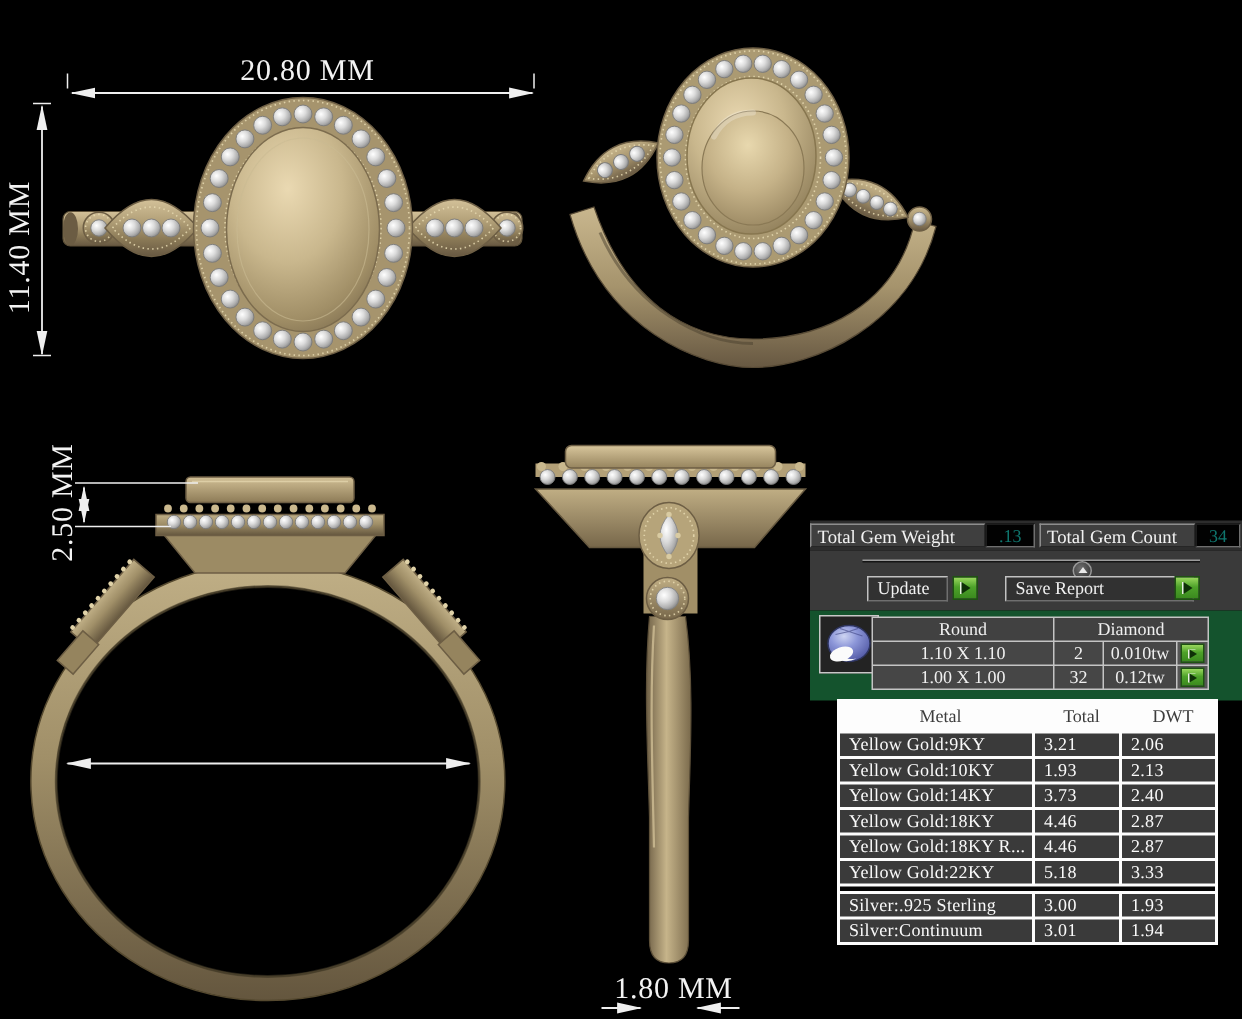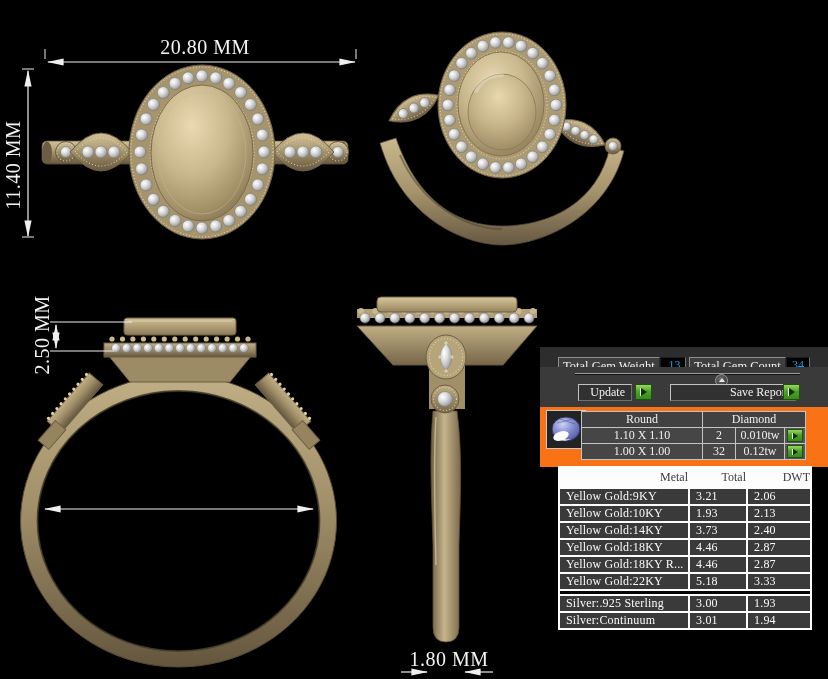--- a/index.html
+++ b/index.html
@@ -9,63 +9,63 @@
   .st{stroke:#7a7a7a;stroke-width:.6;}
   .mg{fill:none;stroke:#e8dab2;stroke-width:1.1;stroke-dasharray:1 2.2;opacity:.85;}
   .dimline{stroke:#efefef;stroke-width:1.2;fill:none;}
   .dimstub{stroke:#efefef;stroke-width:1;fill:none;}
   .dim{position:absolute;color:#f3f3f3;font-size:20px;letter-spacing:.5px;text-align:center;
        white-space:nowrap;}
   .dim.rot{transform:rotate(-90deg);}
   
   #panel{position:absolute;left:540px;top:347px;width:288px;height:332px;font-size:12px;color:#eee;}
   #totals-bar{position:absolute;left:0;top:0;width:288px;height:20px;background:#2d2d2d;
-      display:flex;align-items:center;padding:18px;box-sizing:border-box;}
+      display:flex;align-items:center;padding:0;box-sizing:border-box;}
   .tlabel{height:16px;line-height:16px;background:#3f3f3f;color:#f2f2f2;padding:0 4px;
       border:1px solid;border-color:#8d8d8d #262626 #262626 #8d8d8d;white-space:nowrap;
       font-size:12.5px;box-sizing:border-box;}
-  .tval{height:16px;line-height:15px;background:#020202;color:#0ea5e9;text-align:center;
+  .tval{height:16px;line-height:15px;background:#020202;color:#0f766e;text-align:center;
       border:1px solid;border-color:#1c1c1c #6f6f6f #6f6f6f #1c1c1c;box-sizing:border-box;
       font-size:12px;}
   #control-bar{position:absolute;left:0;top:20px;width:288px;height:40px;background:#3a3a3a;}
   #slider-track{position:absolute;left:35px;top:6px;width:225px;height:0;
       border-top:1px solid #9b9b9b;border-bottom:1px solid #141414;}
   #slider-handle{position:absolute;left:140px;top:0;width:13px;height:13px;border-radius:50%;
       background:radial-gradient(circle at 40% 35%,#6e6e6e,#3c3c3c 75%);
       border:1px solid #999;box-sizing:border-box;display:flex;align-items:center;justify-content:center;}
   #slider-handle .up{width:0;height:0;border-left:3px solid transparent;border-right:3px solid transparent;
       border-bottom:4px solid #e8e8e8;margin-top:-1px;}
   .btn{position:absolute;height:17px;background:#313131;border:1px solid;
       border-color:#c2c2c2 #6f6f6f #6f6f6f #c2c2c2;color:#f2f2f2;font-size:12px;
-      line-height:15px;padding:0 6px;box-sizing:border-box;white-space:nowrap;text-align:right;}
+      line-height:15px;padding:0 6px;box-sizing:border-box;white-space:nowrap;}
   .gbtn{position:absolute;width:17px;height:16px;box-sizing:border-box;
       background:linear-gradient(#9ad85e,#4ea22a 45%,#3a8a1e);border:1px solid #1e5212;
       display:flex;align-items:center;justify-content:center;}
   .gbtn .tri{width:0;height:0;border-top:4px solid transparent;border-bottom:4px solid transparent;
       border-left:6px solid #0e3007;box-shadow:-1px 0 0 #e9f5e2;}
-  #gem-section{position:absolute;left:0;top:60px;width:288px;height:60px;background:#f97316;}
+  #gem-section{position:absolute;left:0;top:60px;width:288px;height:60px;background:#14532d;}
   #gem-thumb{position:absolute;left:6px;top:3px;width:40px;height:39px;background:#232323;
       border:1px solid #c8c8c8;box-sizing:border-box;}
   #gem-table{position:absolute;left:41px;top:4px;border-collapse:separate;border-spacing:1px;
       background:#c4c4c4;}
   #gem-table td{background:#464646;color:#f0f0f0;font-size:12px;text-align:center;padding:0;}
   #gem-table .hd{background:#414141;}
   #gem-table .c-size{width:120px;height:15px;}
   #gem-table .c-cnt{width:32px;}
   #gem-table .c-wt{width:48px;}
   #gem-table .c-btn{width:20px;background:#565656;}
   .rowbtn{position:relative;width:16px;height:13px;margin:0 auto;box-sizing:border-box;
       background:linear-gradient(#9ad85e,#4ea22a 45%,#3a8a1e);border:1px solid #1e5212;
       display:flex;align-items:center;justify-content:center;}
   .rowbtn .tri{width:0;height:0;border-top:3px solid transparent;border-bottom:3px solid transparent;
       border-left:5px solid #0e3007;box-shadow:-1px 0 0 #e9f5e2;}
   #metal-table{position:absolute;left:18px;top:119px;border-collapse:separate;border-spacing:2px;
       background:#fdfdfd;table-layout:fixed;}
   #metal-table th{background:#fdfdfd;color:#3c3c3c;font-weight:normal;font-size:12px;
-      text-align:right;padding:2px 0 2px 6px;height:14px;}
+      text-align:center;padding:2px 0 2px 6px;height:14px;}
   #metal-table td{background:#3a3a3a;color:#fafafa;font-size:12px;text-align:left;
       padding:0 0 0 6px;height:15px;letter-spacing:.2px;white-space:nowrap;overflow:hidden;}
   #metal-table tr.gap td{background:#050505;height:3px;padding:0;}
 </style>
 </head>
 <body>
 
 <div id="stage">
 
   <svg style="left:0;top:0" width="390" height="285" viewBox="0 0 390 285">

